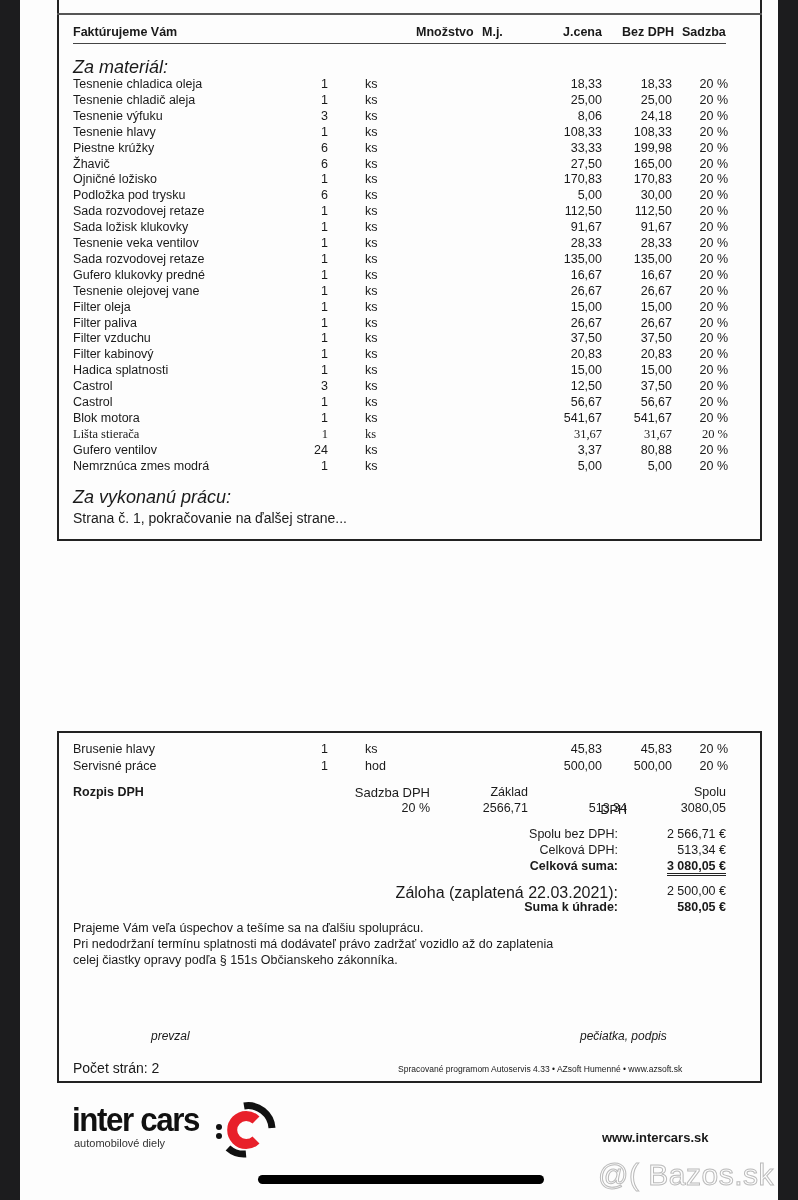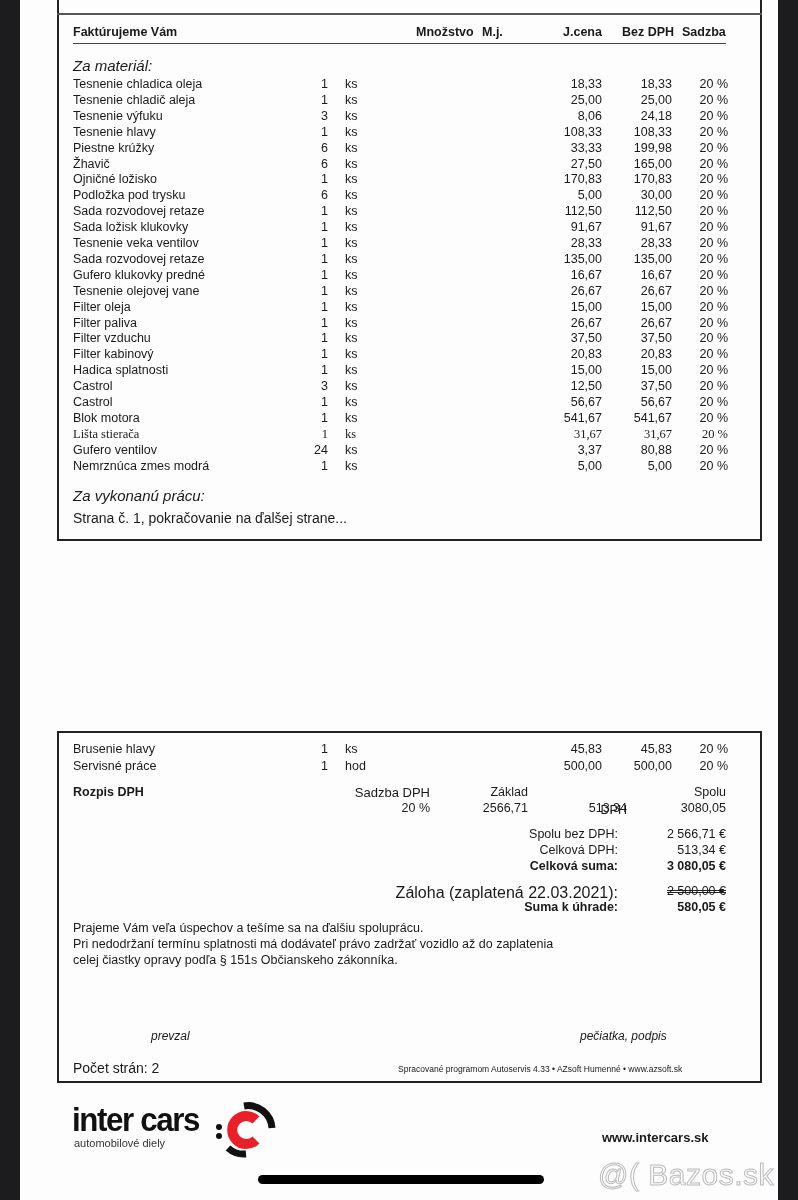--- a/index.html
+++ b/index.html
@@ -10,33 +10,33 @@
   .page { position:absolute; background:#fdfdfd; }
   #page1 { left:20px; top:0; width:758px; height:747px; }
   #page2 { left:20px; top:688px; width:758px; height:512px; }
   .frame { position:absolute; border:2px solid #222; box-sizing:border-box; }
   #frame1 { left:37px; top:-4px; width:705px; height:545px; border-top:none; }
   #frame1-top { position:absolute; left:37px; top:13px; width:705px; height:2px; background:#555; }
   #frame2 { left:37px; top:43px; width:705px; height:352px; }
   .abs { position:absolute; white-space:nowrap; }
   .hdr { font-size:12.5px; font-weight:bold; top:25px; }
   .hline { position:absolute; left:53px; width:653px; height:1px; background:#444; top:43px; }
-  .it { font-style:italic; font-size:15px; }
+  .it { font-style:italic; font-size:18px; }
   .row { position:absolute; left:53px; width:655px; height:16px; font-size:12.5px; }
   .row span { position:absolute; top:0; white-space:nowrap; }
   .c-name { left:0; }
   .c-qty { right:400px; text-align:right; }
-  .c-unit { left:272px; }
+  .c-unit { left:292px; }
   .c-jc { right:126px; text-align:right; }
   .c-bez { right:56px; text-align:right; }
   .c-vat { right:0; text-align:right; }
   .big { font-size:14px; }
   .r { text-align:right; }
   .b { font-weight:bold; }
-  .dbl { border-bottom:3px double #222; padding-bottom:17px; }
+  .dbl { border-bottom:3px double #222; padding-bottom:0; }
   .logo-text { font-weight:bold; font-size:34px; letter-spacing:-1.5px; color:#111; transform:scaleX(0.92); transform-origin:left; }
   .logo-sub { font-size:11px; color:#333; }
   .homebar { position:absolute; left:258px; top:1175px; width:286px; height:9px; border-radius:5px; background:#000; }
   .watermark { position:absolute; left:598px; top:1158px; font-size:30px; color:transparent; -webkit-text-stroke:1px #bbb; letter-spacing:0.5px; }
 </style>
 </head>
 <body>
 
 <div class="page" id="page1">
   <div class="frame" id="frame1"></div>

